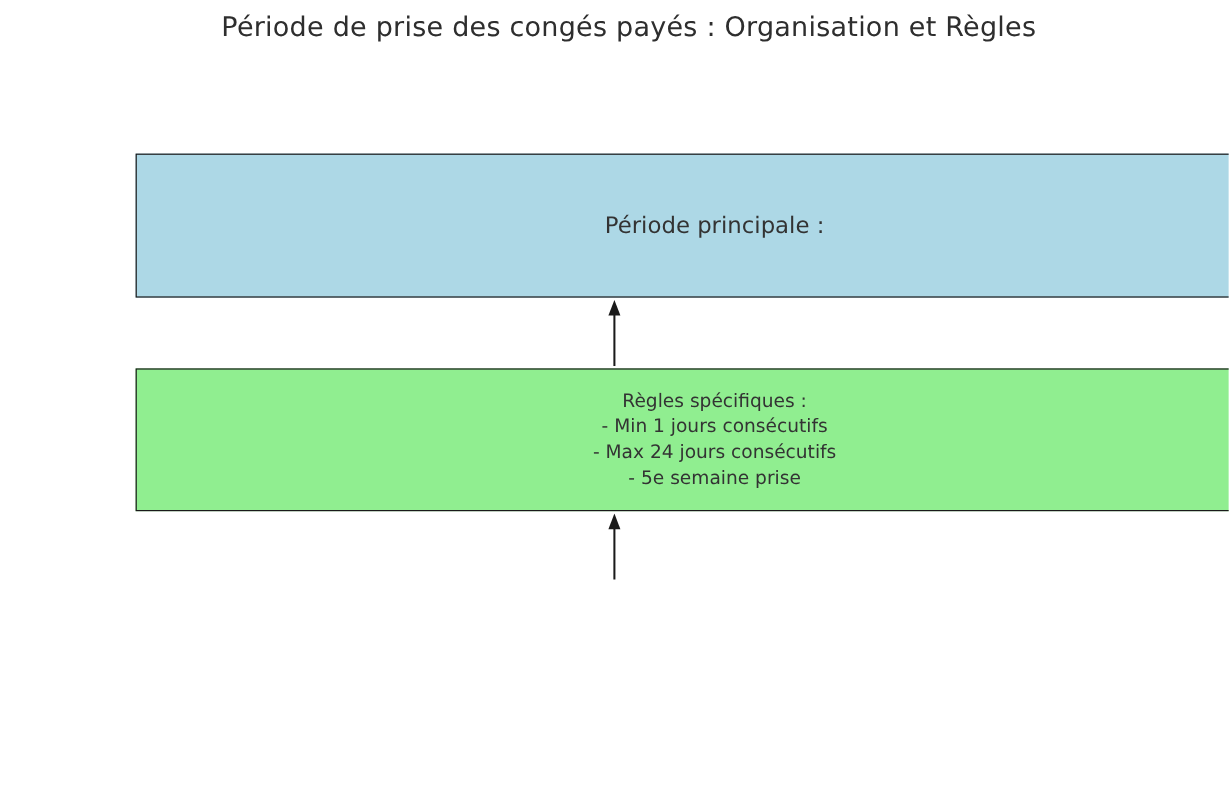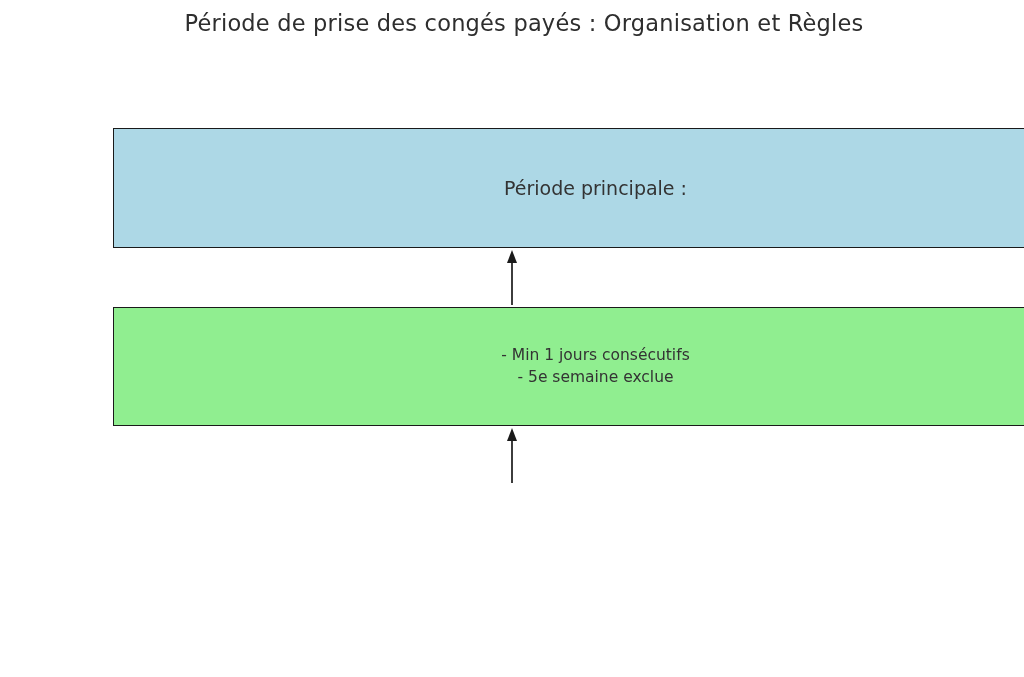--- a/index.html
+++ b/index.html
@@ -83,22 +83,24 @@
   <div class="box box-main">
     <div class="line">Période principale :</div>
   </div>
 
   <svg class="arrow arrow-1" viewBox="0 0 20 56">
     <line x1="10" y1="55" x2="10" y2="9" stroke="#1a1a1a" stroke-width="1.7"></line>
     <polygon points="10,0 15,13 5,13" fill="#1a1a1a"></polygon>
   </svg>
 
   <div class="box box-rules">
+    <div class="line">Règles spécifiques :</div>
     <div class="line">- Min 1 jours consécutifs</div>
-    <div class="line">- 5e semaine exclue</div>
+    <div class="line">- Max 24 jours consécutifs</div>
+    <div class="line">- 5e semaine prise</div>
   </div>
 
   <svg class="arrow arrow-2" viewBox="0 0 20 56">
     <line x1="10" y1="55" x2="10" y2="9" stroke="#1a1a1a" stroke-width="1.7"></line>
     <polygon points="10,0 15,13 5,13" fill="#1a1a1a"></polygon>
   </svg>
 
 
 </div>
 

